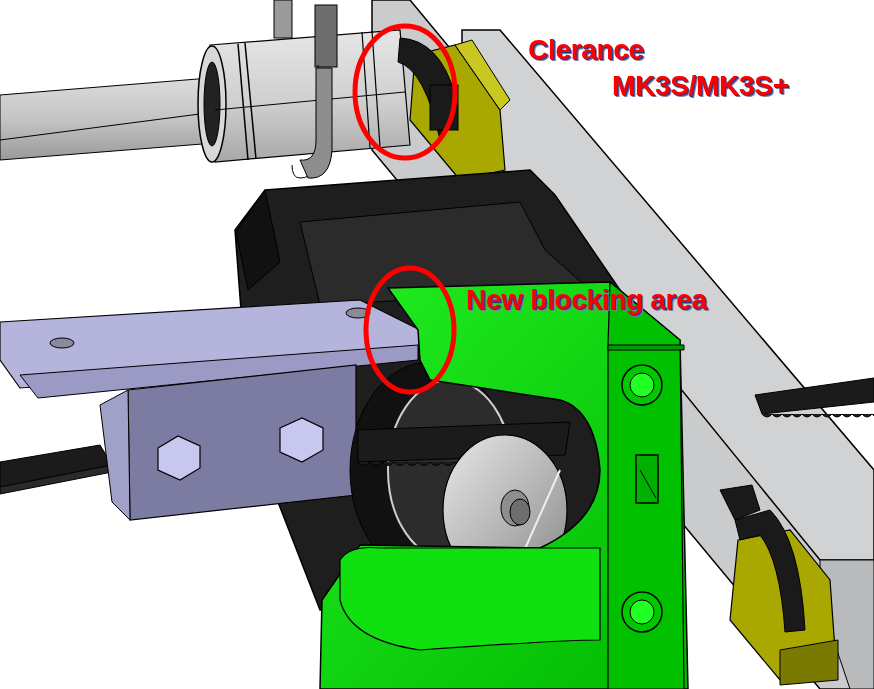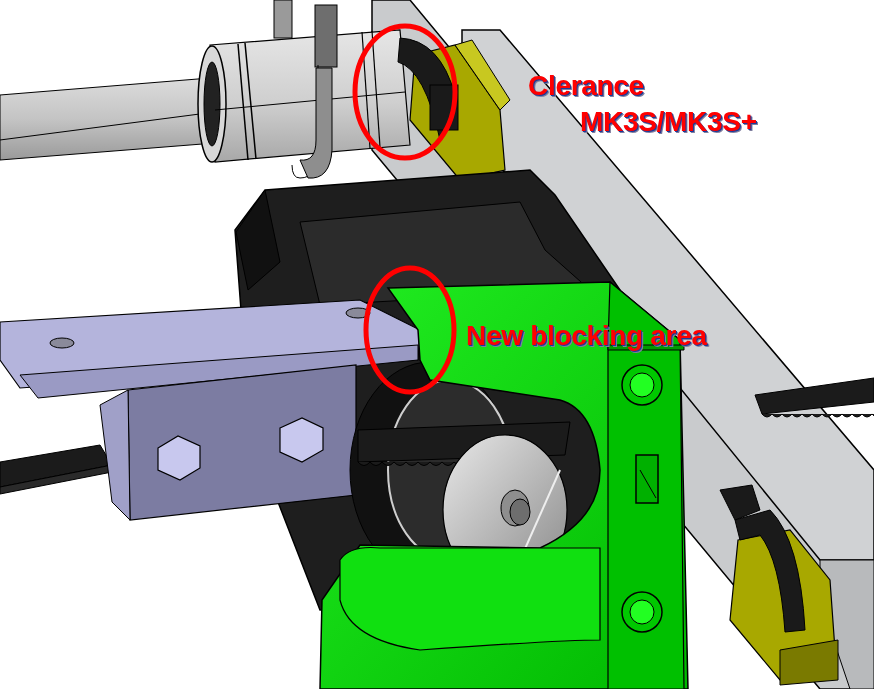--- a/index.html
+++ b/index.html
@@ -8,24 +8,23 @@
     .label {
       position: absolute;
       font-family: "Liberation Sans", sans-serif;
       font-weight: bold;
       font-size: 28px;
       color: #ff0000;
       text-shadow: 1px 1px 0 #1a3a9a, 2px 2px 0 #7f7f9f;
       white-space: nowrap;
       line-height: 1;
       letter-spacing: -0.3px;
-      margin-top: 36px;
     }
     #label-clearance-1 { left: 528px; top: 36px; }
-    #label-clearance-2 { left: 580px; top: 72px; }
+    #label-clearance-2 { left: 612px; top: 72px; }
     #label-blocking { left: 466px; top: 286px; text-align: right; }
   </style>
 </head>
 <body>
 
 <svg id="scene" viewBox="0 0 874 689" xmlns="http://www.w3.org/2000/svg">
   <defs>
     <linearGradient id="rodGrad" x1="0" y1="0" x2="0" y2="1">
       <stop offset="0" stop-color="#dcdcdc"></stop>
       <stop offset="0.5" stop-color="#c4c4c4"></stop>

